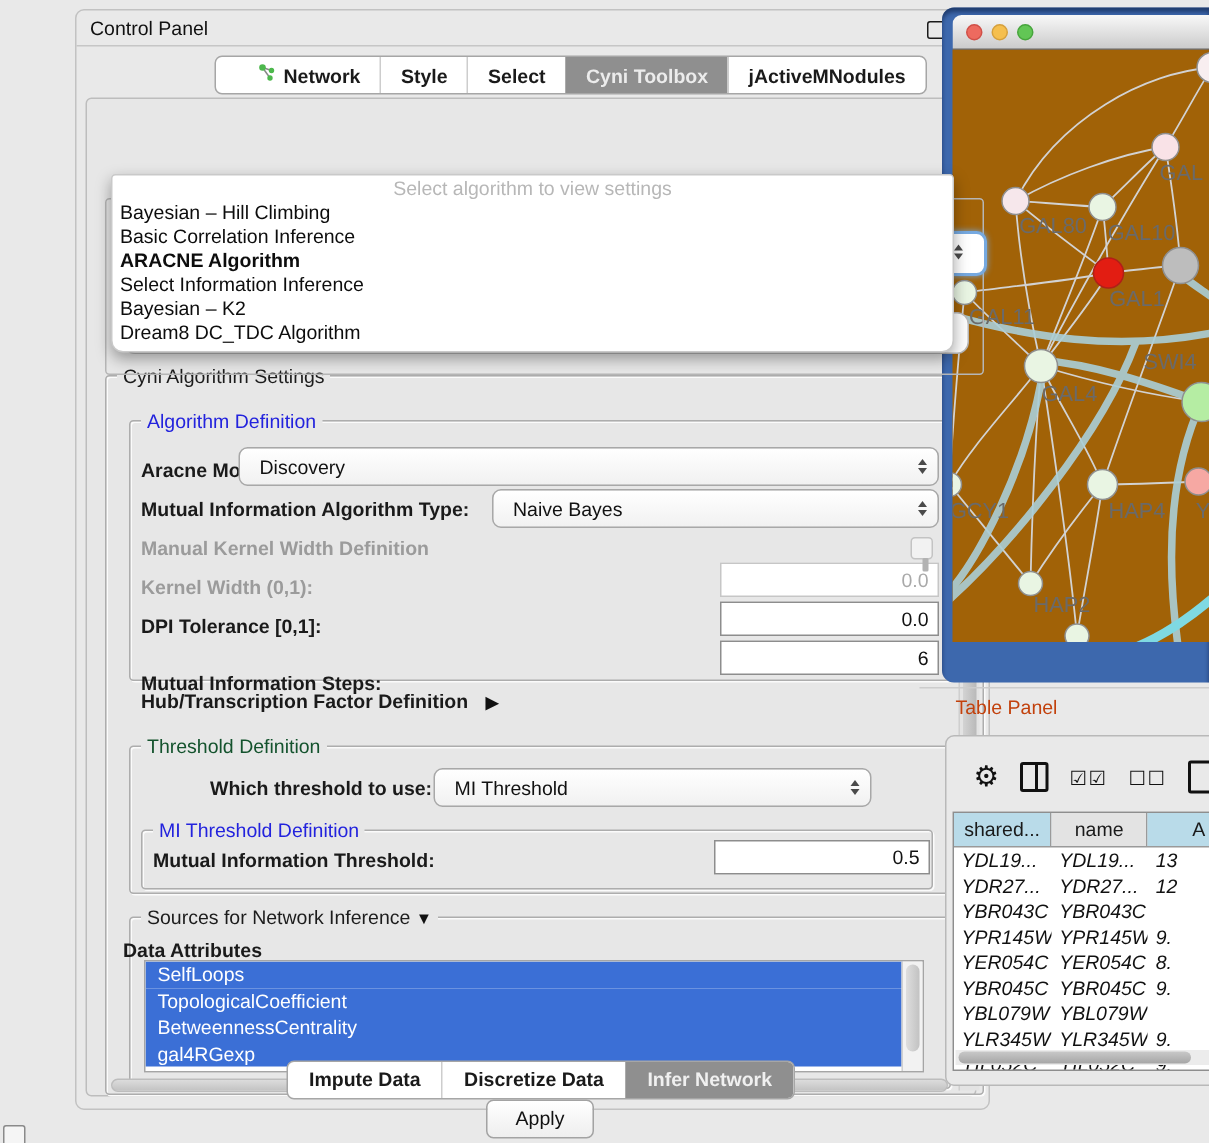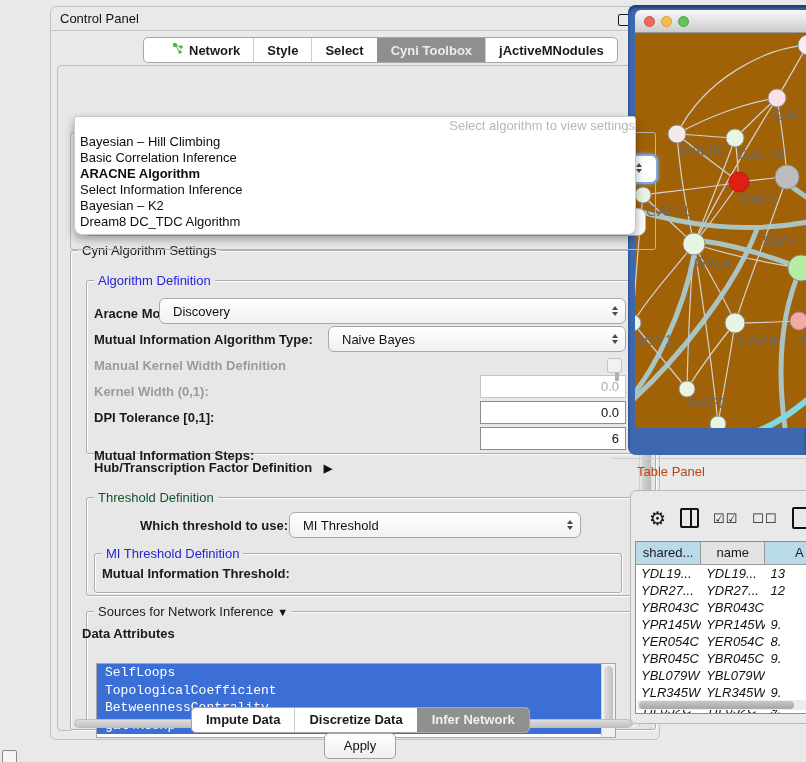--- a/index.html
+++ b/index.html
@@ -33,21 +33,21 @@
     border-radius:3px;z-index:1;}
   .focus-combo{left:298px;top:88px;width:298px;height:26px;background:#fff;
     border:2px solid #76a9e0;box-shadow:0 0 4px #76a9e0;border-radius:7px;z-index:2;}
   .ghost-combo{left:24px;top:142px;width:564px;height:28px;background:#fdfdfd;
     border:1px solid #b6b6b6;border-radius:8px;z-index:2;font-size:13px;color:#b8b8b8;
     line-height:28px;padding-left:12px;box-sizing:border-box;}
   
   .algo-popup{left:16px;top:50px;width:560px;height:117px;background:#fff;
     border:1px solid #c9c9c9;border-radius:3px 3px 8px 8px;z-index:50;
     box-shadow:0 4px 10px rgba(0,0,0,.35);overflow:hidden;}
-  .algo-placeholder{font-size:13px;color:#b7b7b7;text-align:right;height:17px;line-height:17px;}
+  .algo-placeholder{font-size:13px;color:#b7b7b7;text-align:center;height:17px;line-height:17px;}
   .algo-item{font-size:13px;color:#0d0d0d;height:16px;line-height:16px;padding-left:5px;white-space:nowrap;}
   .algo-item.sel{font-weight:bold;}
   
   .groupbox{position:absolute;border:1px solid #adadad;border-radius:3px;
     box-shadow:1px 1px 0 #fbfbfb, inset 1px 1px 0 #fbfbfb;}
   .grouptitle{position:absolute;top:-8px;left:7px;background:#e7e7e7;padding:0 4px;
     font-size:13px;white-space:nowrap;}
   .t-blue{color:#2323dd;}
   .t-green{color:#14532d;}
   .t-black{color:#1c1c1c;}
@@ -247,30 +247,31 @@
       <span class="stepper">
           <i class="up"></i>
           <i class="dn"></i>
         </span>
     </div>
 
     <div class="groupbox" style="left:36px;top:487px;width:526px;height:38px;">
       <span class="grouptitle t-blue">MI Threshold Definition</span>
     </div>
     <span class="lbl" style="left:44px;top:500px;">Mutual Information Threshold:</span>
+    <div class="field" style="left:418px;top:494px;width:144px;height:23px;">0.5</div>
 
     <div class="groupbox" style="left:28px;top:545px;width:546px;height:113px;">
       <span class="grouptitle t-black">
         <span>Sources for Network Inference</span>
         <span class="expander">▼</span>
       </span>
     </div>
     <span class="lbl" style="left:24px;top:560px;">Data Attributes</span>
 
-    <div class="attr-list" style="left:38px;top:597px;width:518px;height:73px;font-family:Liberation Mono, monospace;">
+    <div class="attr-list" style="left:38px;top:574px;width:518px;height:73px;">
       <div id="attr-items">
           <div class="attr-item">SelfLoops</div>
           <div class="attr-item">TopologicalCoefficient</div>
           <div class="attr-item">BetweennessCentrality</div>
           <div class="attr-item">gal4RGexp</div>
         </div>
       <div class="attr-scroll">
         <div class="attr-thumb"></div>
       </div>
     </div>

